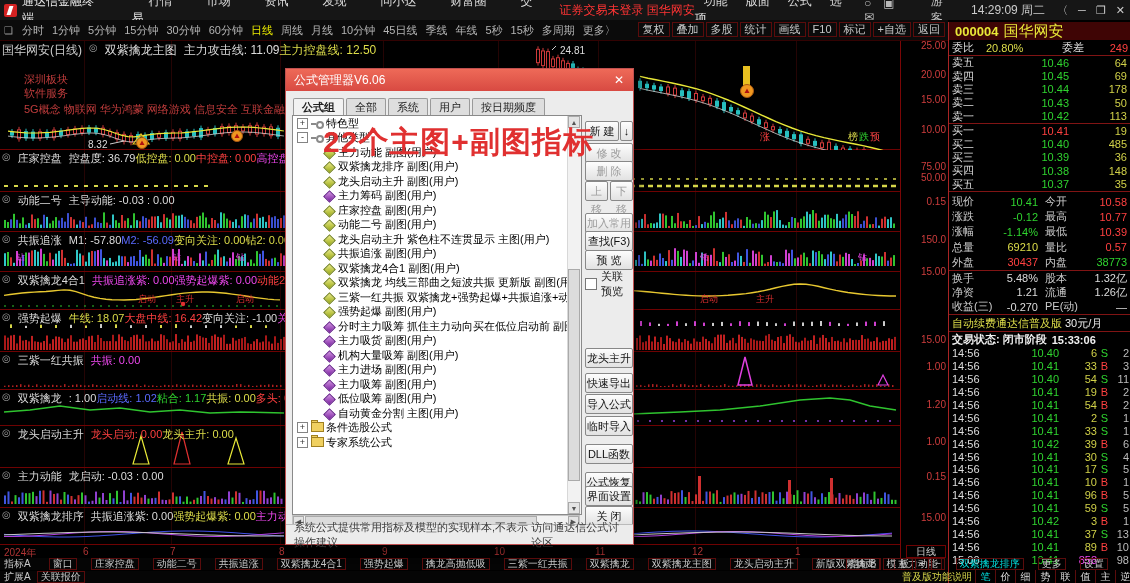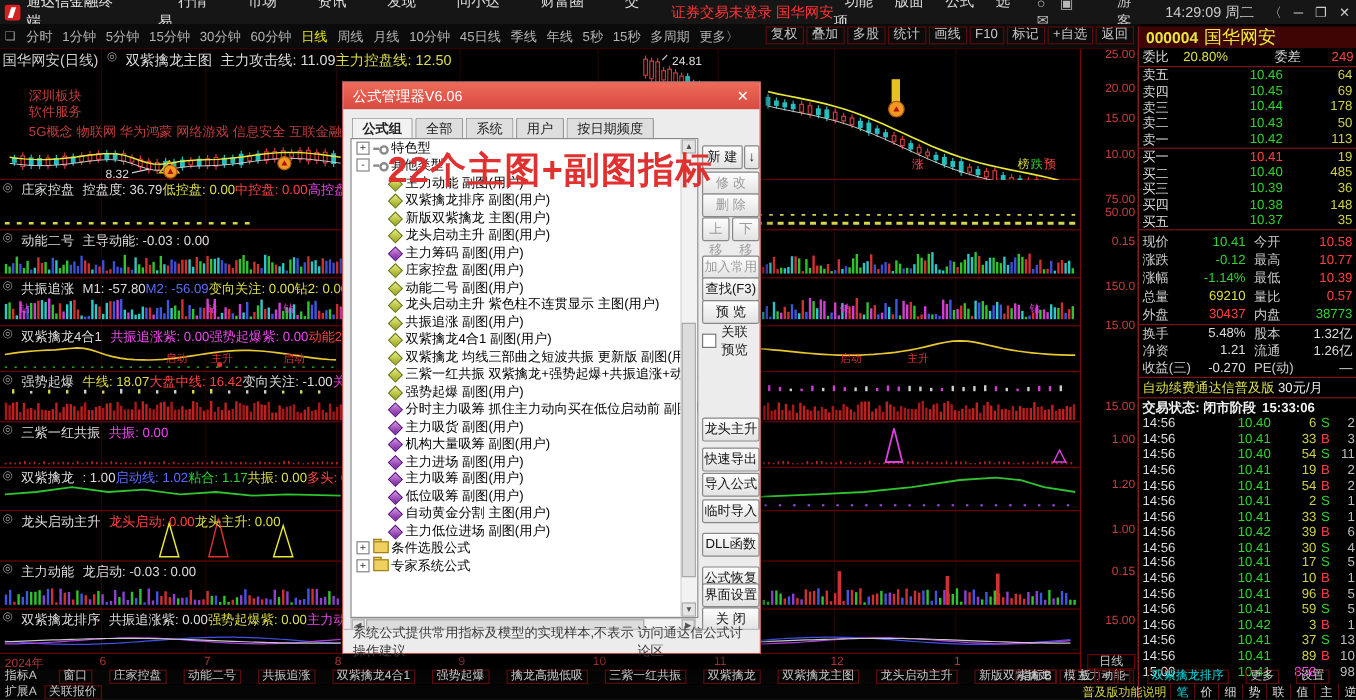--- a/index.html
+++ b/index.html
@@ -1777,25 +1777,20 @@
           <span class="ttext">主力动能  副图(用户)</span>
         </div>
           <div class="trow">
           <span class="texp"></span>
           <span class="ticon leaf"></span>
           <span class="ttext">双紫擒龙排序  副图(用户)</span>
         </div>
           <div class="trow">
           <span class="texp"></span>
           <span class="ticon leaf"></span>
-          <span class="ttext">新版双紫擒龙  主图(用户)</span>
-        </div>
-          <div class="trow">
-          <span class="texp"></span>
-          <span class="ticon leaf"></span>
           <span class="ttext">龙头启动主升  副图(用户)</span>
         </div>
           <div class="trow">
           <span class="texp"></span>
           <span class="ticon gem"></span>
           <span class="ttext">主力筹码  副图(用户)</span>
         </div>
           <div class="trow">
           <span class="texp"></span>
           <span class="ticon leaf"></span>
@@ -1863,25 +1858,20 @@
         </div>
           <div class="trow">
           <span class="texp"></span>
           <span class="ticon gem"></span>
           <span class="ttext">低位吸筹  副图(用户)</span>
         </div>
           <div class="trow">
           <span class="texp"></span>
           <span class="ticon gem"></span>
           <span class="ttext">自动黄金分割  主图(用户)</span>
-        </div>
-          <div class="trow">
-          <span class="texp"></span>
-          <span class="ticon gem"></span>
-          <span class="ttext">主力低位进场  副图(用户)</span>
         </div>
           <div class="trow root">
           <span class="texp">+</span>
           <span class="ticon folder"></span>
           <span class="ttext">条件选股公式</span>
         </div>
           <div class="trow root">
           <span class="texp">+</span>
           <span class="ticon folder"></span>
           <span class="ttext">专家系统公式</span>

